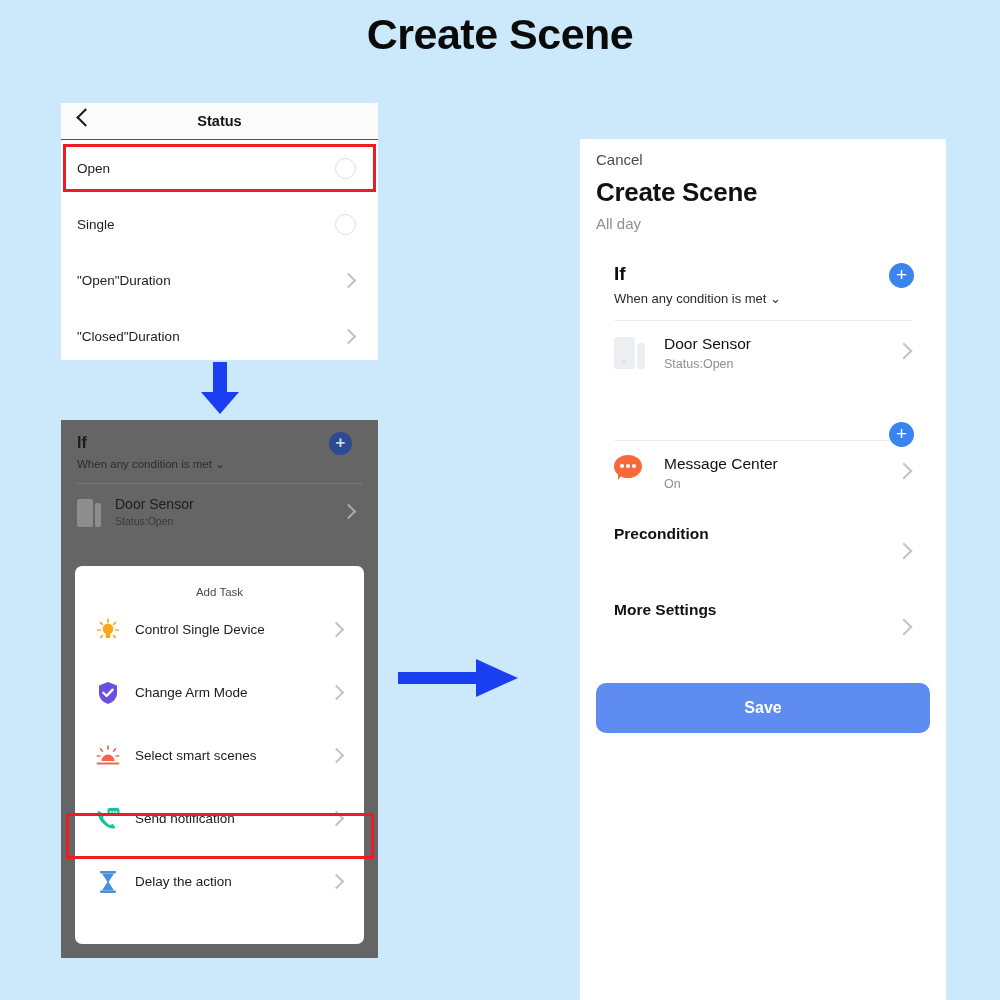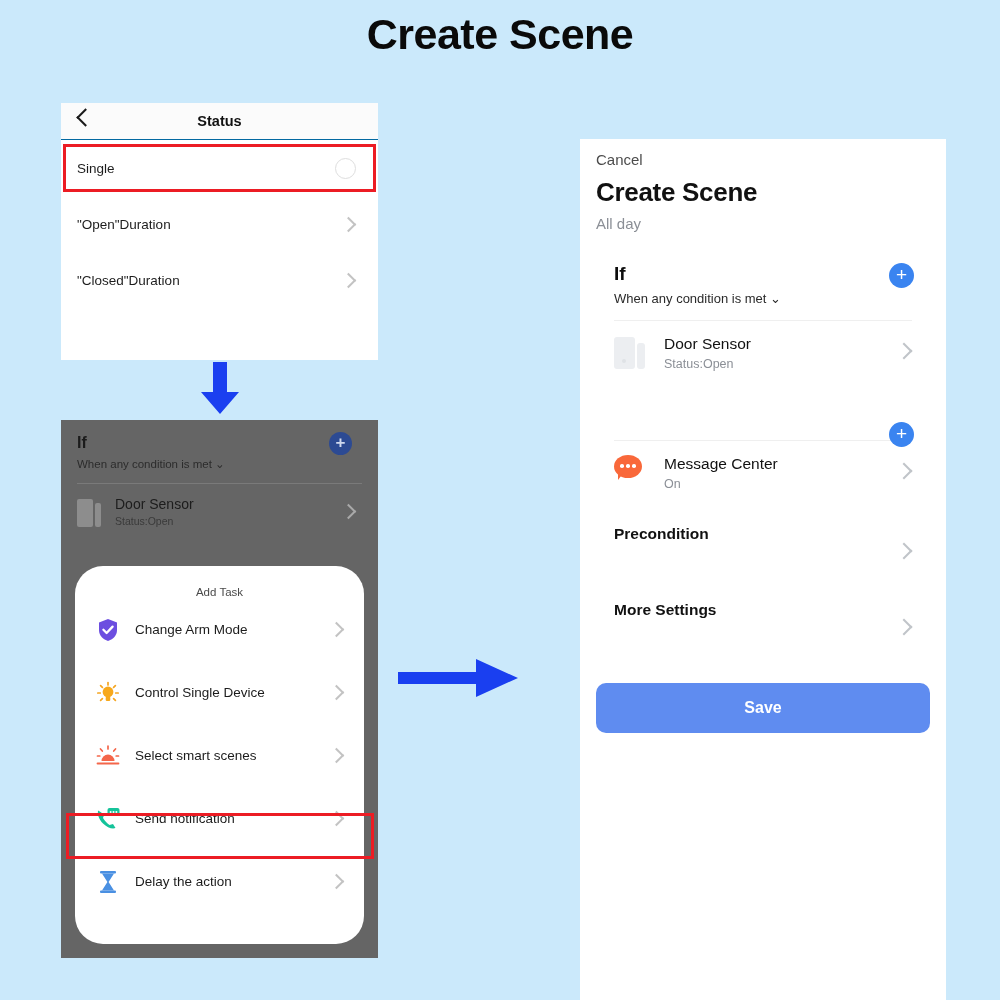--- a/index.html
+++ b/index.html
@@ -220,21 +220,21 @@
   }
 
   
   .sheet {
     position: absolute;
     left: 14px;
     top: 146px;
     width: 289px;
     height: 378px;
     background: #ffffff;
-    border-radius: 28px;
+    border-radius: 7px;
     overflow: hidden;
   }
   .sheet-title {
     text-align: center;
     font-size: 11.5px;
     color: #4a4a4a;
     padding-top: 20px;
   }
   .task-row {
     height: 63px;
@@ -452,20 +452,24 @@
 
 <div class="page-title">Create Scene</div>
 
 <div class="panel" id="panel-status">
   <div class="status-bar-top">
     <span class="back-chev"></span>
     <div class="status-title">Status</div>
   </div>
 
   <div class="status-row">
+    <span class="label">Open</span>
+    <span class="radio-circle"></span>
+  </div>
+  <div class="status-row">
     <span class="label">Single</span>
     <span class="radio-circle"></span>
   </div>
   <div class="status-row">
     <span class="label">"Open"Duration</span>
     <span class="chev-right"></span>
   </div>
   <div class="status-row">
     <span class="label">"Closed"Duration</span>
     <span class="chev-right"></span>
@@ -500,31 +504,20 @@
     </span>
     <span>
       <div class="dim-device-name">Door Sensor</div>
       <div class="dim-device-sub">Status:Open</div>
     </span>
     <span class="dim-chev"></span>
   </div>
 
   <div class="sheet">
     <div class="sheet-title">Add Task</div>
-
-    <div class="task-row">
-      <span class="ticon">
-        <svg width="22" height="24" viewBox="0 0 22 24">
-          <path d="M11 1 L20 4.5 V12 C20 18 15.5 21.6 11 23 C6.5 21.6 2 18 2 12 V4.5 Z" fill="#6c4ee0"></path>
-          <path d="M6.4 11.8 L9.6 15 L15.6 8.6" stroke="#fff" stroke-width="2.3" fill="none" stroke-linecap="round" stroke-linejoin="round"></path>
-        </svg>
-      </span>
-      <span class="tlabel">Change Arm Mode</span>
-      <span class="chev-right"></span>
-    </div>
 
     <div class="task-row">
       <span class="ticon">
         <svg width="24" height="24" viewBox="0 0 24 24">
           <g stroke="#f5a623" stroke-width="1.7" stroke-linecap="round">
             <line x1="12" y1="1.5" x2="12" y2="4"></line>
             <line x1="4.6" y1="4.6" x2="6.4" y2="6.4"></line>
             <line x1="19.4" y1="4.6" x2="17.6" y2="6.4"></line>
             <line x1="1.8" y1="12" x2="4.3" y2="12"></line>
             <line x1="22.2" y1="12" x2="19.7" y2="12"></line>
@@ -534,20 +527,31 @@
           <circle cx="12" cy="11" r="5.4" fill="#f7a81b"></circle>
           <rect x="9.7" y="15.6" width="4.6" height="4.4" rx="1.2" fill="#f7a81b"></rect>
         </svg>
       </span>
       <span class="tlabel">Control Single Device</span>
       <span class="chev-right"></span>
     </div>
 
     <div class="task-row">
       <span class="ticon">
+        <svg width="22" height="24" viewBox="0 0 22 24">
+          <path d="M11 1 L20 4.5 V12 C20 18 15.5 21.6 11 23 C6.5 21.6 2 18 2 12 V4.5 Z" fill="#6c4ee0"></path>
+          <path d="M6.4 11.8 L9.6 15 L15.6 8.6" stroke="#fff" stroke-width="2.3" fill="none" stroke-linecap="round" stroke-linejoin="round"></path>
+        </svg>
+      </span>
+      <span class="tlabel">Change Arm Mode</span>
+      <span class="chev-right"></span>
+    </div>
+
+    <div class="task-row">
+      <span class="ticon">
         <svg width="24" height="22" viewBox="0 0 24 22">
           <g stroke="#f4664a" stroke-width="1.7" stroke-linecap="round">
             <line x1="12" y1="1" x2="12" y2="4"></line>
             <line x1="4.5" y1="4" x2="6.3" y2="6"></line>
             <line x1="19.5" y1="4" x2="17.7" y2="6"></line>
             <line x1="1.5" y1="11" x2="3.8" y2="11"></line>
             <line x1="22.5" y1="11" x2="20.2" y2="11"></line>
           </g>
           <path d="M5.5 16 A6.5 6.5 0 0 1 18.5 16 Z" fill="#f4664a"></path>
           <line x1="1.5" y1="18.5" x2="22.5" y2="18.5" stroke="#f4664a" stroke-width="1.8" stroke-linecap="round"></line>

